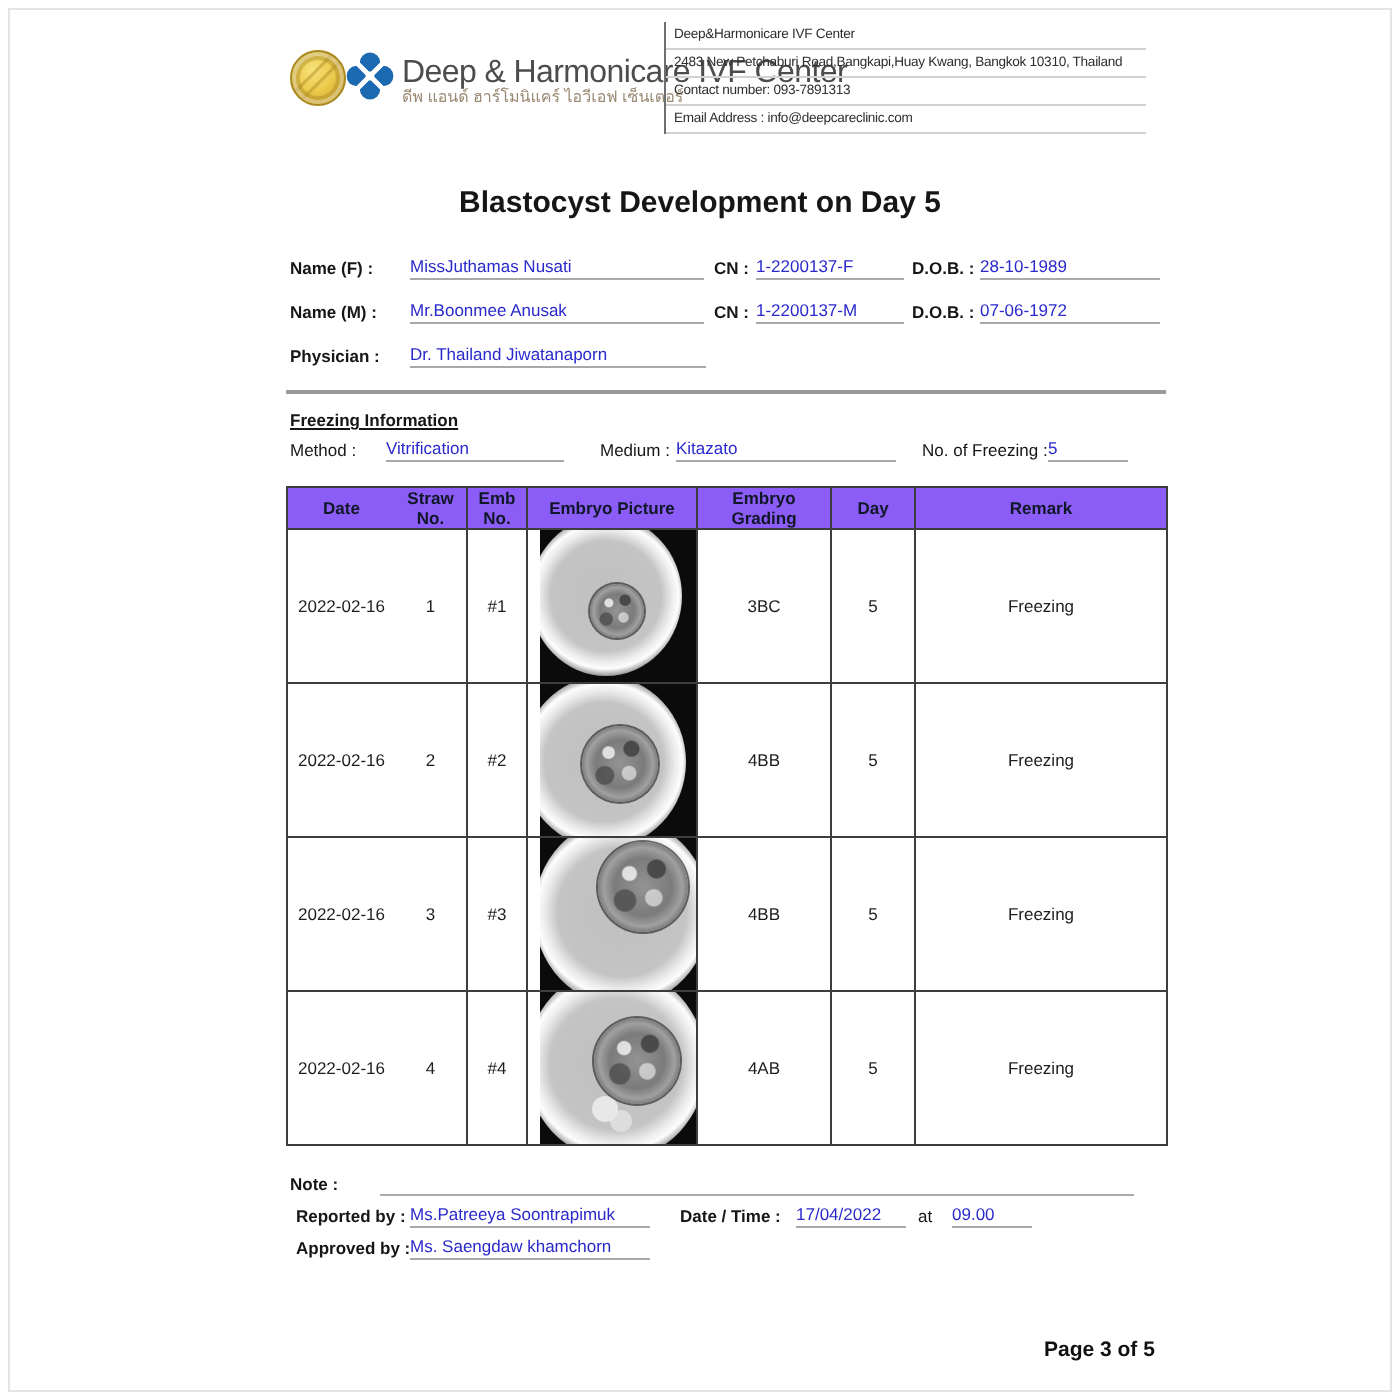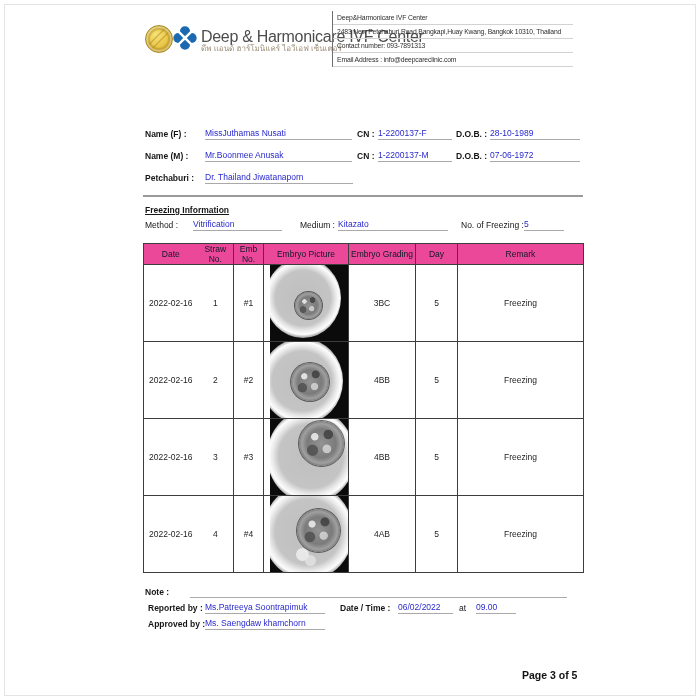--- a/index.html
+++ b/index.html
@@ -27,21 +27,21 @@
   .lbl{position:absolute;font-size:8.5px;font-weight:bold;color:#161616;white-space:nowrap;}
   .val{position:absolute;font-size:8.5px;color:#2929cc;text-align:left;border-bottom:1px solid #a9a9a9;
        white-space:nowrap;height:12px;line-height:12px;}
 
   .divider{position:absolute;left:143px;top:195px;width:440px;border-top:2px solid #9a9a9a;}
   .sec-title{position:absolute;left:145px;top:205px;font-size:8.5px;font-weight:bold;text-decoration:underline;color:#161616;}
 
   
   .etable{position:absolute;left:143px;top:243px;border-collapse:collapse;table-layout:fixed;width:440px;}
   .etable th,.etable td{border:1px solid #3d3d3d;padding:0;font-size:8.5px;text-align:center;color:#1d1d1d;overflow:hidden;}
-  .etable th{background:#ec4899;height:20px;font-weight:normal;color:#101828;}
+  .etable th{background:#8b5cf6;height:20px;font-weight:bold;color:#101828;}
   .etable td{height:76px;}
   .no-r{border-right:none !important;}
   .no-l{border-left:none !important;margin-top:48px;}
   .pic{vertical-align:top;}
 
   .embryo{position:relative;width:79px;height:76px;margin-left:6px;background:#0b0b0b;overflow:hidden;}
   .well{position:absolute;border-radius:50%;
         background:radial-gradient(circle,#bfbfbf 0%,#c4c4c4 50%,#ececec 60%,#fdfdfd 66%,#8d8d8d 73%,#262626 79%,#0b0b0b 100%);}
   .blast{position:absolute;border-radius:50%;
         background:
@@ -81,36 +81,37 @@
   </svg>
   <div class="clinic-en">Deep &amp; Harmonicare IVF Center</div>
   <div class="clinic-th">ดีพ แอนด์ ฮาร์โมนิแคร์ ไอวีเอฟ เซ็นเตอร์</div>
   <div class="info-tbl">
     <div class="info-line">Deep&amp;Harmonicare IVF Center</div>
     <div class="info-line">2483 New Petchaburi Road,Bangkapi,Huay Kwang, Bangkok 10310, Thailand</div>
     <div class="info-line">Contact number: 093-7891313</div>
     <div class="info-line">Email Address : info@deepcareclinic.com</div>
   </div>
 
+  <div class="title">Blastocyst Development on Day 5</div>
 
   <div class="lbl" style="left:145px;top:129px">Name (F) :</div>
   <div class="val" style="left:205px;top:127px;width:147px">MissJuthamas Nusati</div>
   <div class="lbl" style="left:357px;top:129px">CN :</div>
   <div class="val" style="left:378px;top:127px;width:74px">1-2200137-F</div>
   <div class="lbl" style="left:456px;top:129px">D.O.B. :</div>
   <div class="val" style="left:490px;top:127px;width:90px">28-10-1989</div>
 
   <div class="lbl" style="left:145px;top:151px">Name (M) :</div>
   <div class="val" style="left:205px;top:149px;width:147px">Mr.Boonmee Anusak</div>
   <div class="lbl" style="left:357px;top:151px">CN :</div>
   <div class="val" style="left:378px;top:149px;width:74px">1-2200137-M</div>
   <div class="lbl" style="left:456px;top:151px">D.O.B. :</div>
   <div class="val" style="left:490px;top:149px;width:90px">07-06-1972</div>
 
-  <div class="lbl" style="left:145px;top:173px">Petchaburi :</div>
+  <div class="lbl" style="left:145px;top:173px">Physician :</div>
   <div class="val" style="left:205px;top:171px;width:148px">Dr. Thailand Jiwatanaporn</div>
 
   <div class="divider"></div>
 
   <div class="sec-title">Freezing Information</div>
   <div class="lbl" style="left:145px;top:220px;font-weight:normal">Method :</div>
   <div class="val" style="left:193px;top:218px;width:89px">Vitrification</div>
   <div class="lbl" style="left:300px;top:220px;font-weight:normal">Medium :</div>
   <div class="val" style="left:338px;top:218px;width:110px">Kitazato</div>
   <div class="lbl" style="left:461px;top:220px;font-weight:normal">No. of Freezing :</div>
@@ -193,20 +194,20 @@
       <td>Freezing</td>
     </tr>
   </tbody>
     </table>
 
   <div class="lbl" style="left:145px;top:587px">Note :</div>
   <div class="note-line"></div>
   <div class="lbl" style="left:148px;top:603px">Reported by :</div>
   <div class="val" style="left:205px;top:601px;width:120px">Ms.Patreeya Soontrapimuk</div>
   <div class="lbl" style="left:340px;top:603px">Date / Time :</div>
-  <div class="val" style="left:398px;top:601px;width:55px">06/02/2022</div>
+  <div class="val" style="left:398px;top:601px;width:55px">17/04/2022</div>
   <div class="lbl" style="left:459px;top:603px;font-weight:normal">at</div>
   <div class="val" style="left:476px;top:601px;width:40px">09.00</div>
   <div class="lbl" style="left:148px;top:619px">Approved by :</div>
   <div class="val" style="left:205px;top:617px;width:120px">Ms. Saengdaw khamchorn</div>
 
   <div class="foot-page">Page 3 of 5</div>
 </div>
 
 </body></html>

